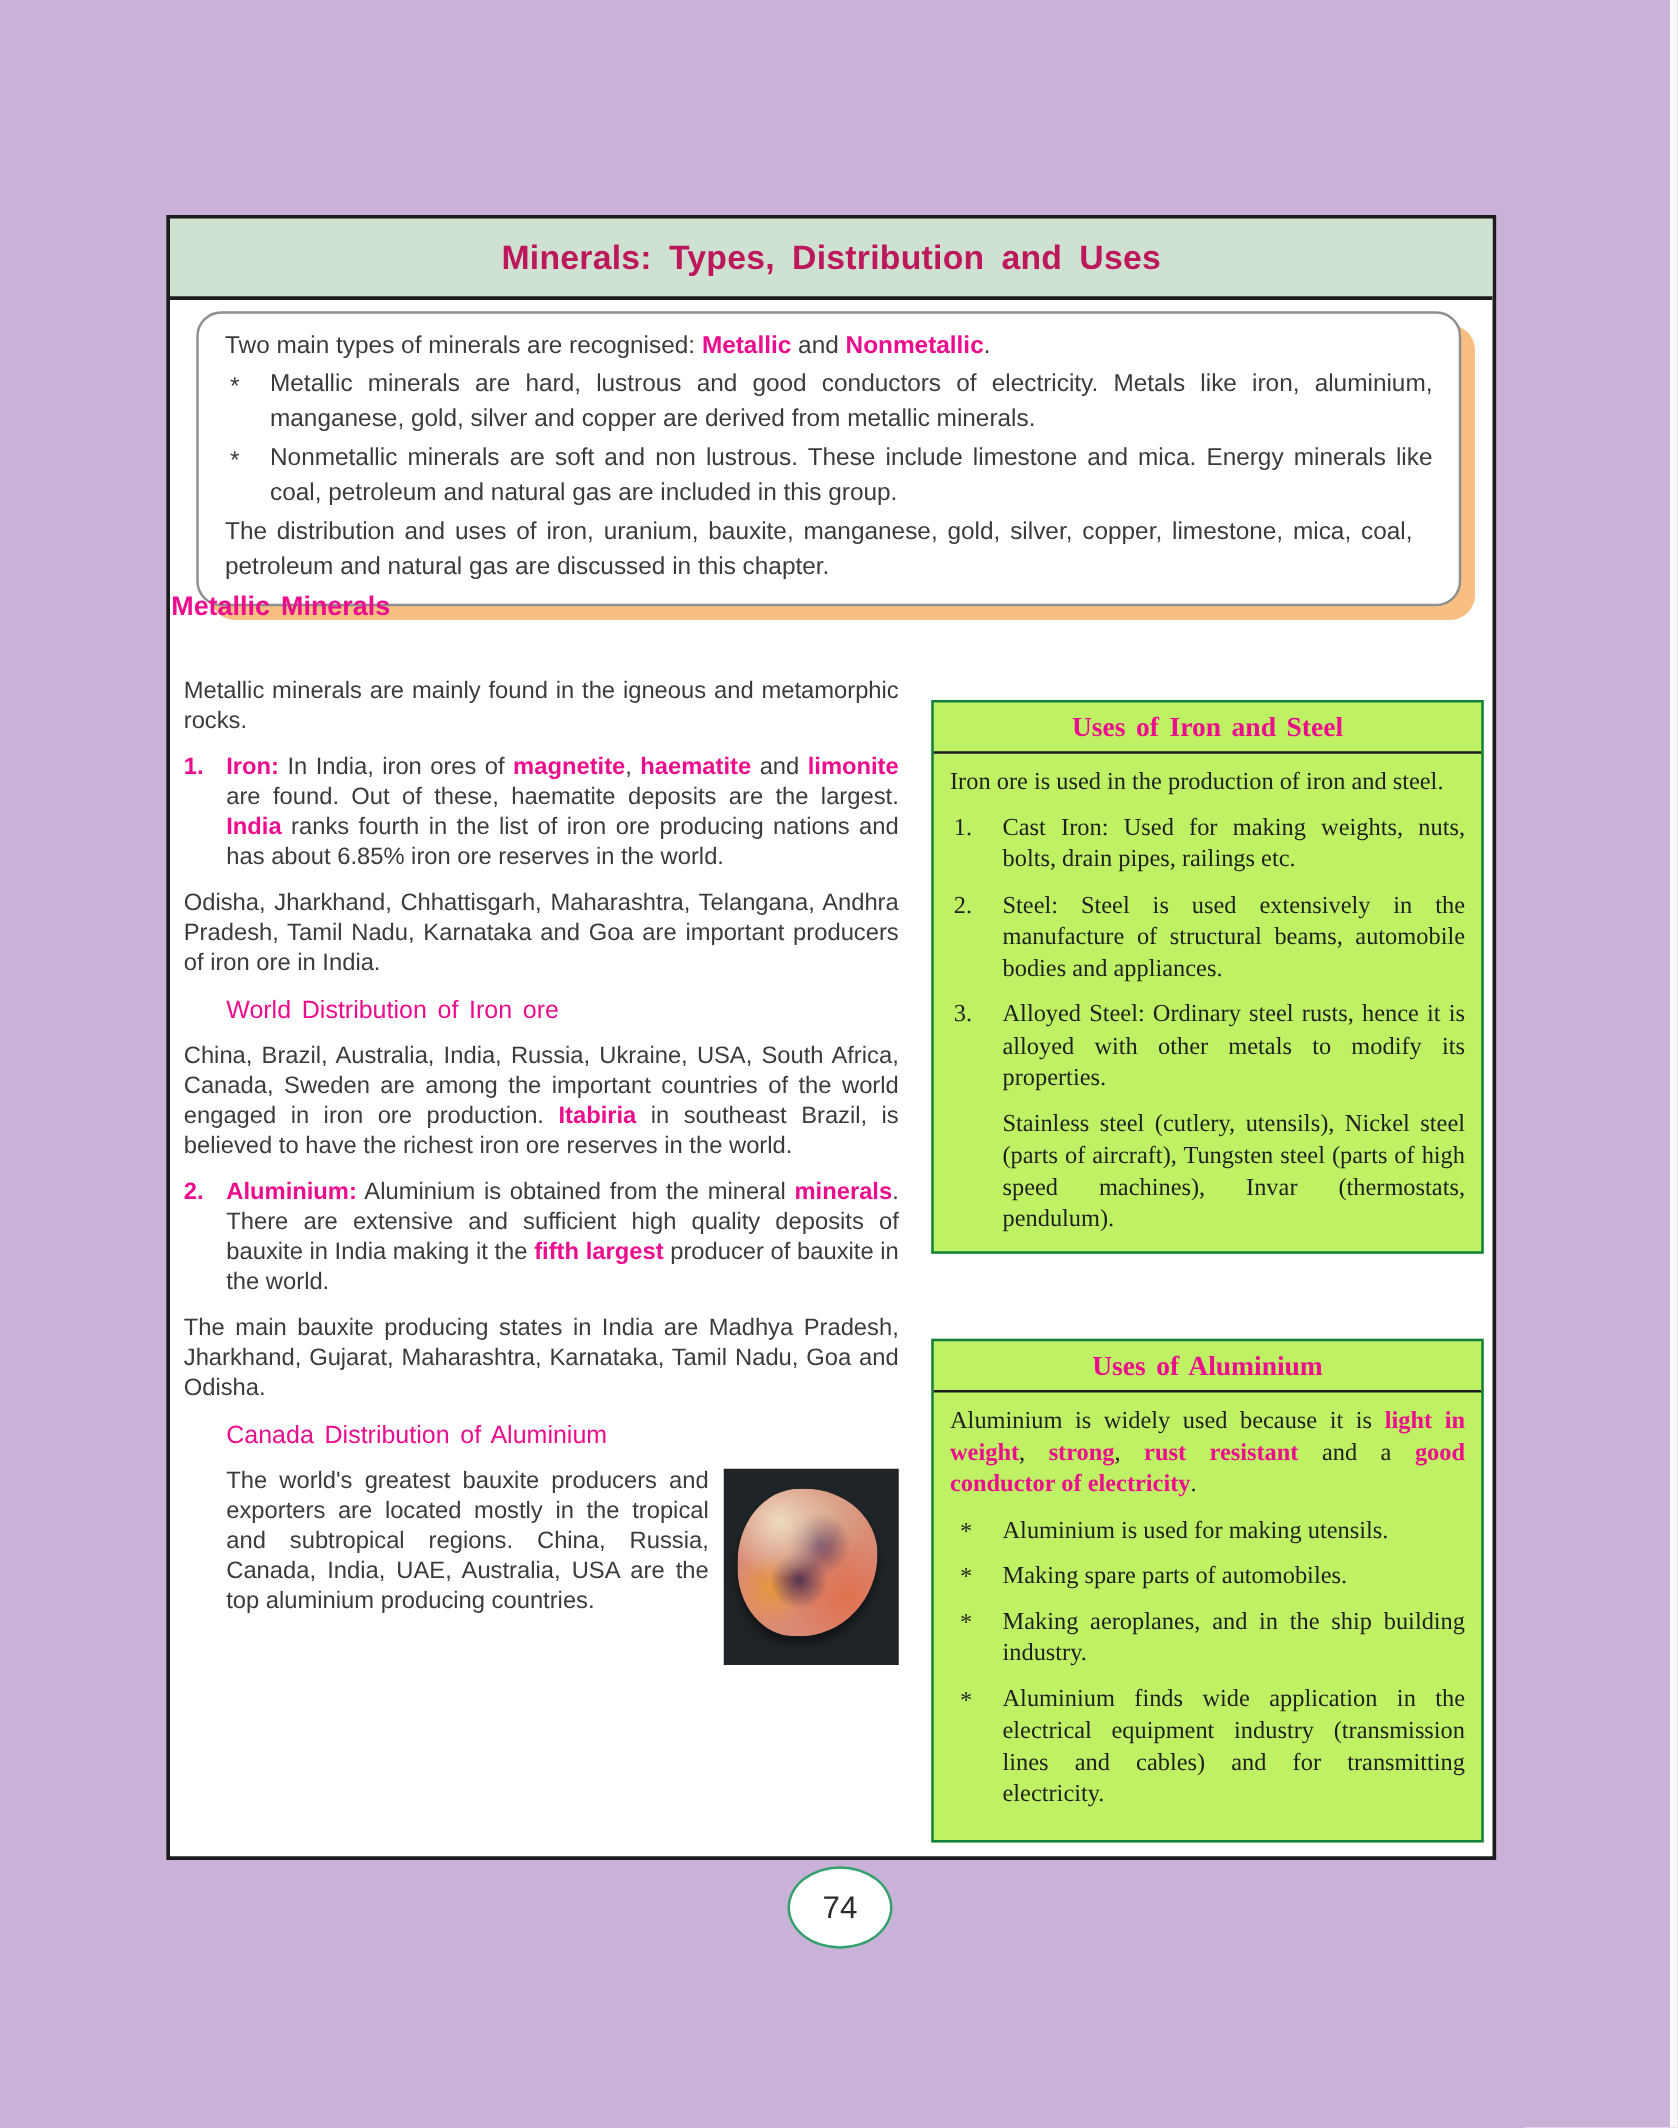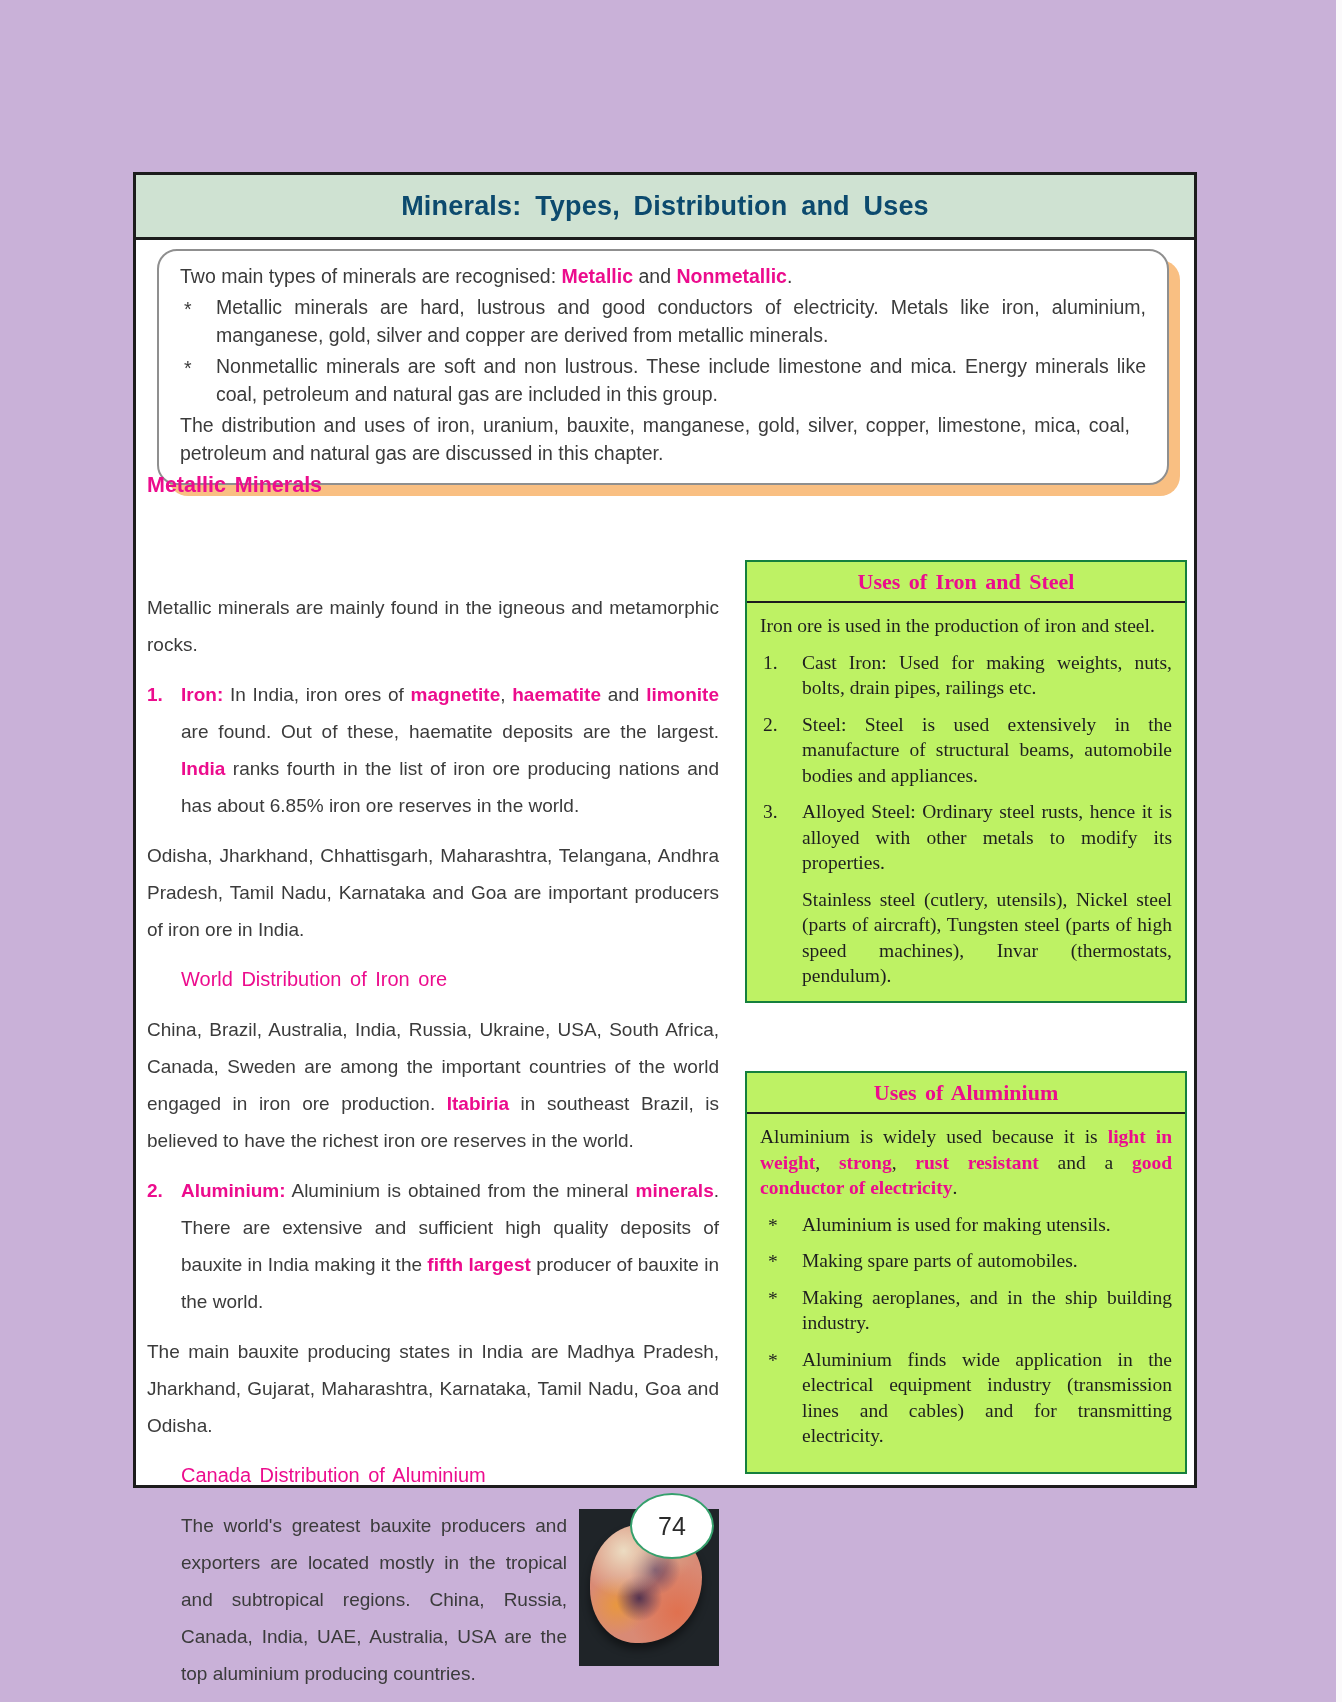--- a/index.html
+++ b/index.html
@@ -19,43 +19,43 @@
     background:#ffffff;
     border:3px solid #1c1c1c;
   }
   .title-bar{
     position:absolute;left:0;top:0;width:100%;height:62px;
     background:#cfe2d2;
     border-bottom:3px solid #1c1c1c;
     display:flex;align-items:center;justify-content:center;
   }
   .title-bar span{
-    color:#0c4a6e;font-size:27px;font-weight:bold;word-spacing:6px;letter-spacing:.2px;
+    color:#be185d;font-size:27px;font-weight:bold;word-spacing:6px;letter-spacing:.2px;
   }
   .intro-box{
     position:absolute;left:21px;top:74px;width:966px;
     border:2.5px solid #8f8f8f;border-radius:20px;
     background:#ffffff;
     box-shadow:11px 11px 0 #f9bf82;
     padding:11px 21px 13px 21px;
     font-size:19.5px;line-height:28.5px;color:#3b3b3b;
     text-align:justify;
   }
   .intro-box p{margin:0 16px 2px 0;}
   .ibullet{position:relative;padding-left:36px;margin:0 0 2px 0;}
   .ibullet .marker{position:absolute;left:4px;top:2px;}
   .m{color:#ec0c8d;font-weight:bold;}
   .b{font-weight:normal;}
   .section-h{
-    position:absolute;left:11px;top:298px;margin:0;
+    position:absolute;left:1px;top:298px;margin:0;
     color:#ec0c8d;font-size:21.5px;font-weight:bold;word-spacing:3px;
   }
   .left-col{
     position:absolute;left:11px;top:366px;width:572px;
-    font-size:19px;line-height:37px;color:#3b3b3b;text-align:justify;margin-top:48px;
+    font-size:19px;line-height:24px;color:#3b3b3b;text-align:justify;
   }
   .left-col p{margin:0 0 13px 0;}
   .num-item{position:relative;padding-left:34px;margin:0 0 13px 0;}
   .num-item .num{position:absolute;left:0;top:0;color:#ec0c8d;font-weight:bold;}
   .ind{margin-left:34px;}
   .sub-h{
     margin:0 0 13px 34px;color:#ec0c8d;font-size:20px;font-weight:normal;word-spacing:3px;
   }
   .final-block{margin-left:34px;}
   .final-block p{margin:0;}

